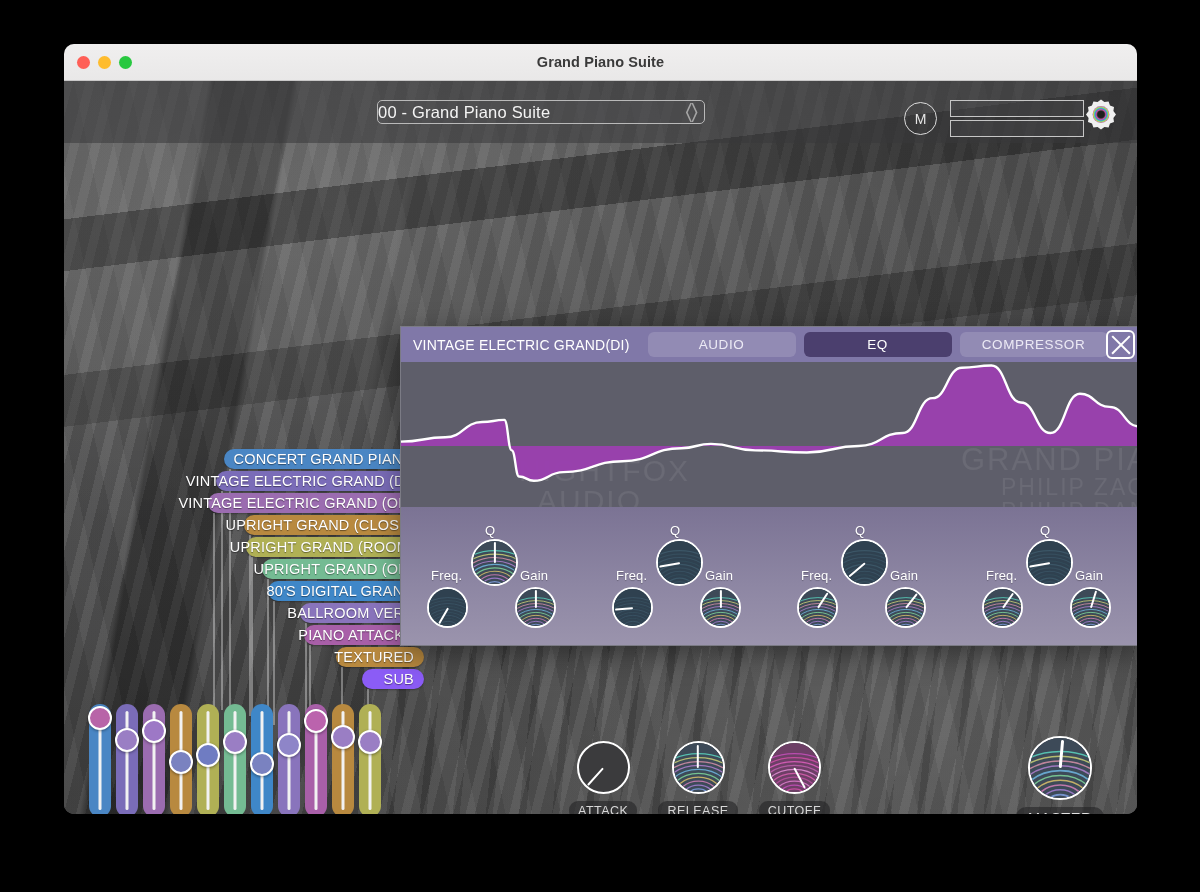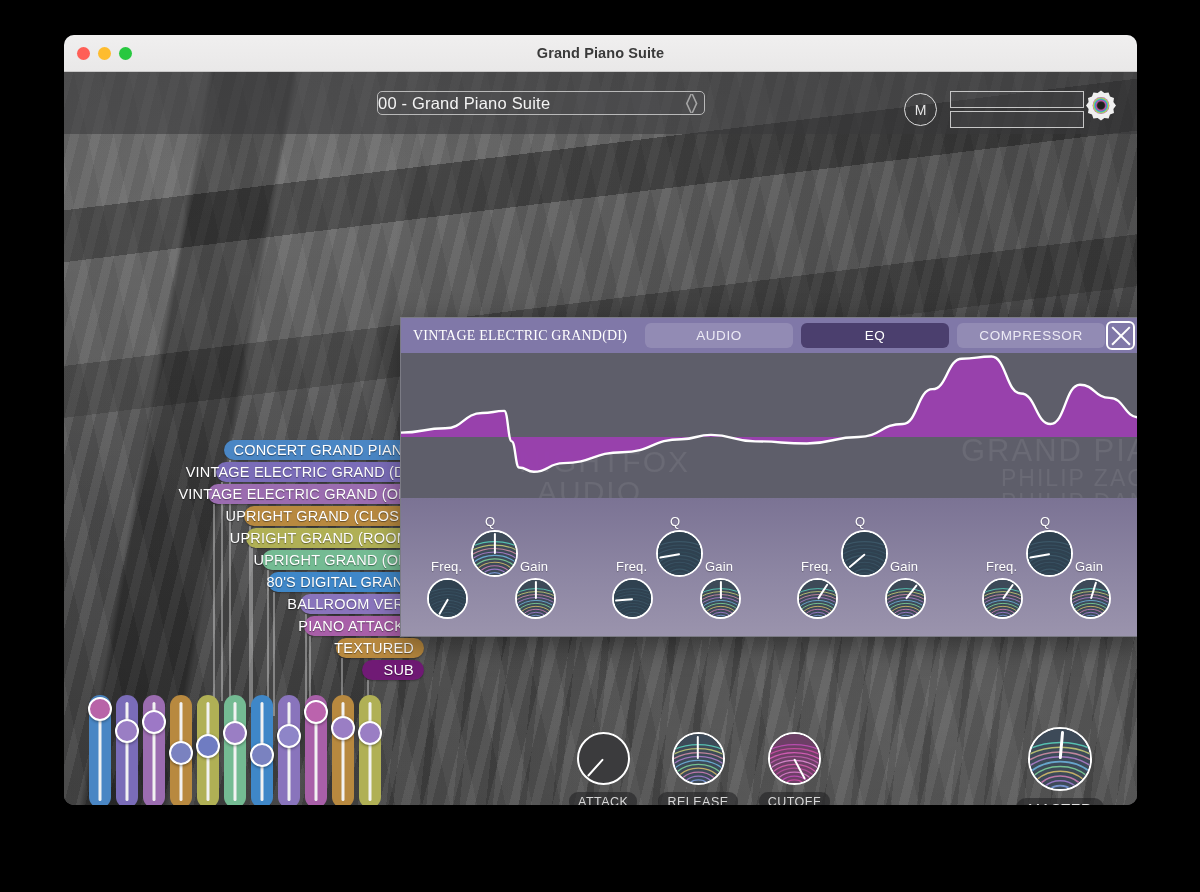--- a/index.html
+++ b/index.html
@@ -4,21 +4,21 @@
 <style>
   * { box-sizing: border-box; margin: 0; padding: 0; }
   html, body {
     width: 1200px; height: 892px;
     background: #000; overflow: hidden;
     font-family: "Liberation Sans", sans-serif;
   }
 
   
   #app-window {
-    position: absolute; left: 64px; top: 35px;
+    position: absolute; left: 64px; top: 44px;
     width: 1073px; height: 770px;
     border-radius: 10px; overflow: hidden;
     box-shadow: 0 18px 48px rgba(0,0,0,.75);
     background: #4a4a4a;
   }
   #titlebar {
     position: relative; height: 37px; width: 100%;
     background: linear-gradient(#f0efef, #e9e8e8);
     border-bottom: 1px solid #c9c8c8;
     display: flex; align-items: center;
@@ -214,21 +214,21 @@
     overflow: hidden;
     box-shadow: 0 8px 26px rgba(0,0,0,.38);
   }
   #eq-header {
     position: relative; height: 35px; width: 100%;
     background: #8078a8;
     display: flex; align-items: center; gap: 8px; padding: 0 4px;
   }
   #eq-title {
     font-size: 14px; color: #fff; padding: 0 10px 0 8px;
-    letter-spacing: .2px; white-space: nowrap; font-family: Liberation Serif, serif;
+    letter-spacing: .2px; white-space: nowrap;
   }
   .eq-tab {
     height: 25px; min-width: 148px; border-radius: 6px;
     display: flex; align-items: center; justify-content: center;
     font-size: 13.5px; color: #eceaf5; letter-spacing: .6px;
     background: rgba(255,255,255,.14); cursor: pointer;
   }
   .eq-tab.active { background: #4b3f6e; color: #fff; }
   #eq-close {
     position: absolute; right: 4px; top: 3px;
@@ -371,21 +371,21 @@
         </div>
         <div class="layer-row" style="width: 124px; background: rgb(137, 116, 188);">
           <span class="layer-label">BALLROOM VERB</span>
         </div>
         <div class="layer-row" style="width: 120px; background: rgb(168, 95, 168);">
           <span class="layer-label">PIANO ATTACKS</span>
         </div>
         <div class="layer-row" style="width: 88px; background: rgb(184, 137, 63);">
           <span class="layer-label">TEXTURED</span>
         </div>
-        <div class="layer-row" style="width: 62px; background: #701a75;">
+        <div class="layer-row" style="width: 62px; background: #8b5cf6;">
           <span class="layer-label">SUB</span>
         </div>
       </div>
 
     <div id="sliders">
         <div class="slider" style="background: rgb(74, 134, 196);">
           <div class="track"></div>
           <div class="thumb" style="background: rgb(184, 100, 168); top: 12%;"></div>
         </div>
         <div class="slider" style="background: rgb(122, 108, 184);">

